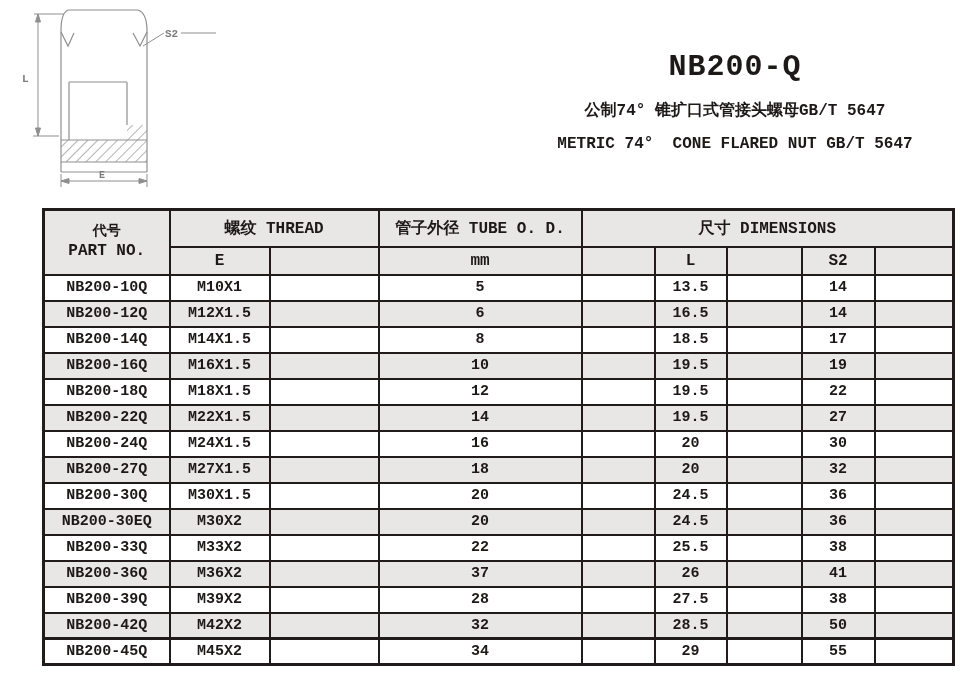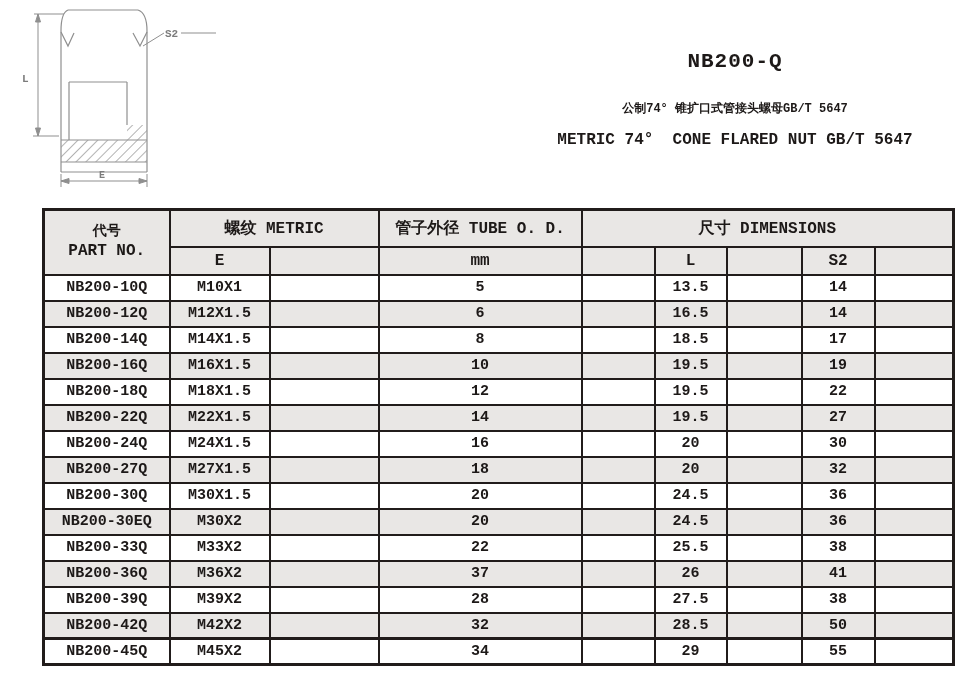--- a/index.html
+++ b/index.html
@@ -16,22 +16,22 @@
   
   .drawing {
     position:absolute; left:0; top:0;
   }
 
   
   .title-block {
     position:absolute; left:505px; top:50px; width:460px;
     text-align:center;
   }
-  .title-model { font-size:21px; letter-spacing:1px; }
-  .title-cn { font-size:12px; margin-top:27px; white-space:pre; }
+  .title-model { font-size:30px; letter-spacing:1px; }
+  .title-cn { font-size:16px; margin-top:16px; white-space:pre; }
   .title-en { font-size:16px; margin-top:14px; white-space:pre; }
 
   
   table.spec {
     position:absolute; left:42px; top:208px;
     width:910px;
     border-collapse:collapse;
     table-layout:fixed;
     border:3px solid var(--border,#211c1b);
   }
@@ -128,21 +128,21 @@
     <col style="width:75px">
       <col style="width:73px">
       <col style="width:79px">
   </colgroup>
   <thead>
     <tr>
       <th rowspan="2" class="part-no-head">
         <div class="cn">代号</div>
         <div>PART NO.</div>
       </th>
-      <th colspan="2">螺纹 METRIC</th>
+      <th colspan="2">螺纹 THREAD</th>
       <th>管子外径 TUBE O. D.</th>
       <th colspan="5">尺寸  DIMENSIONS</th>
     </tr>
     <tr>
       <th>E</th>
       <th></th>
       <th>mm</th>
       <th></th>
       <th>L</th>
       <th></th>

